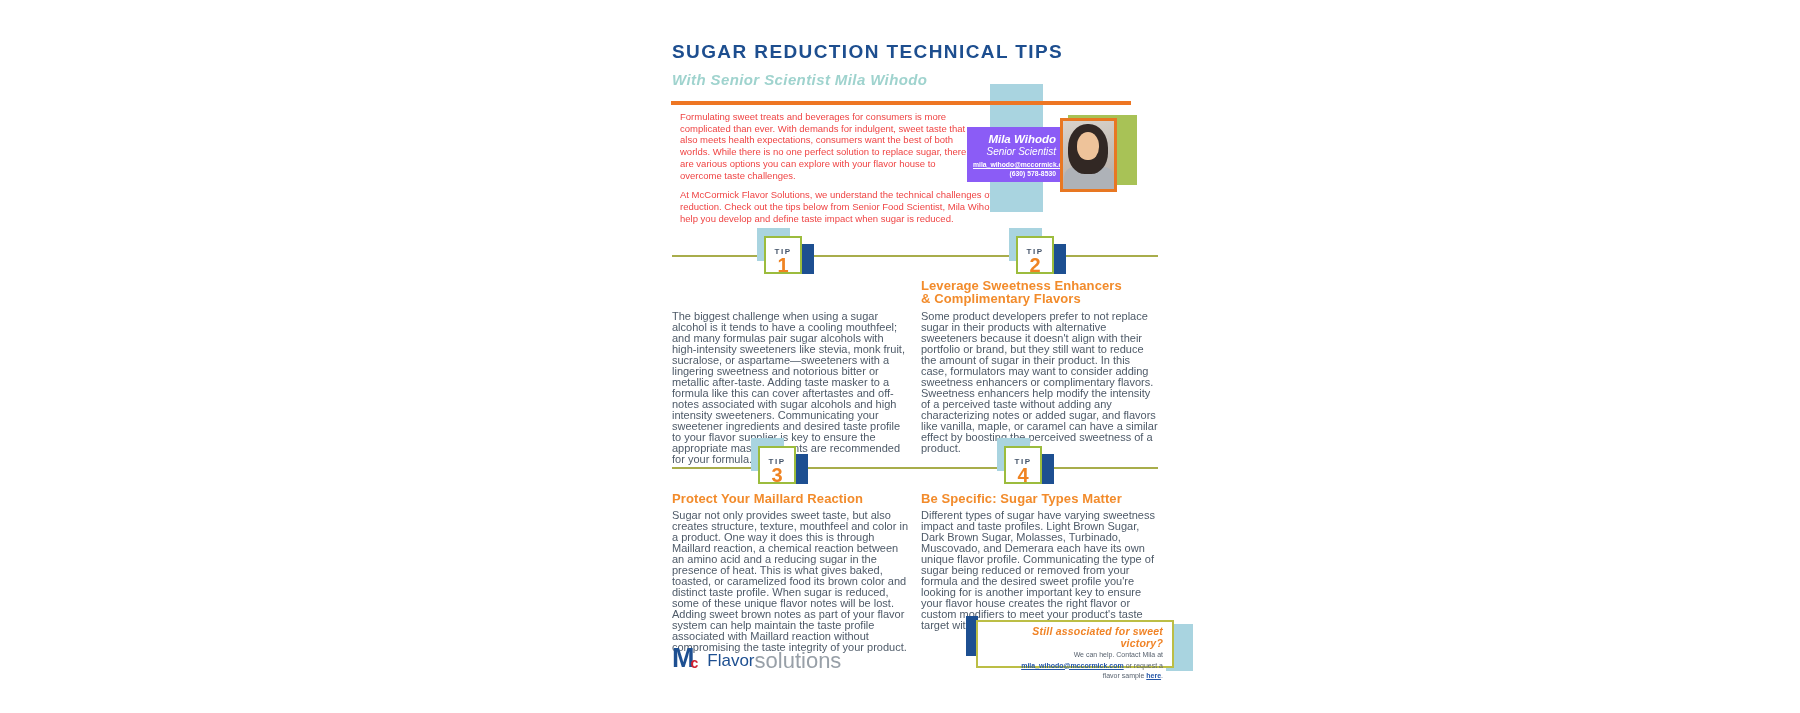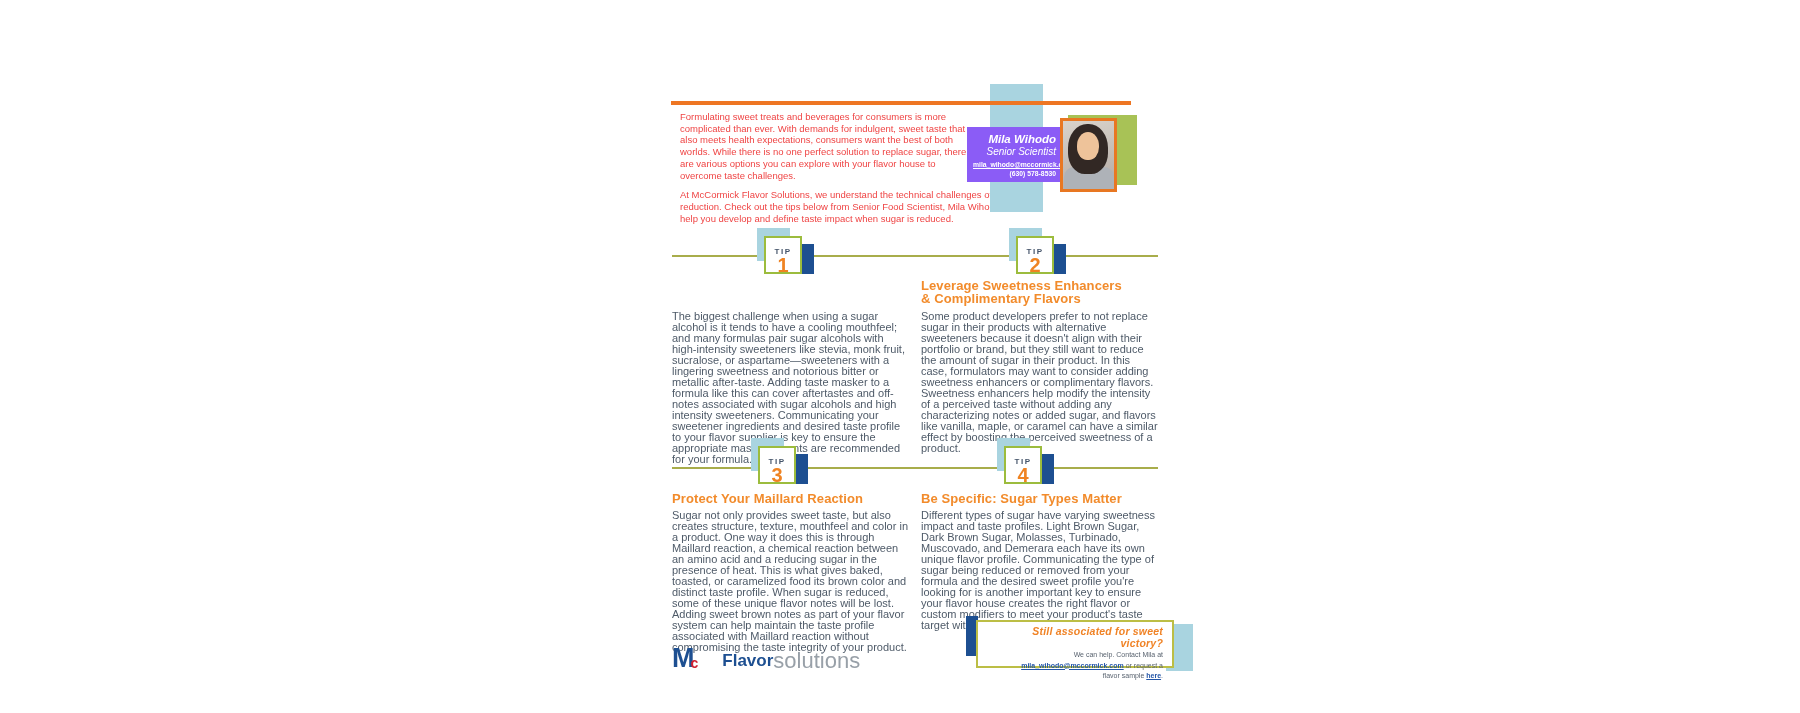--- a/index.html
+++ b/index.html
@@ -62,28 +62,32 @@
         border:2px solid #bcbe45; z-index:2; text-align:right; padding:3px 9px; }
   .cta-title{ font-size:10.5px; font-weight:bold; font-style:italic; color:#f08326; letter-spacing:.2px; }
   .cta-line{ font-size:7px; color:#5a6470; margin-top:2px; line-height:8.5px; }
   .cta a{ color:#2456a8; text-decoration:underline; font-weight:bold; }
 
   
   .logo{ position:absolute; left:672px; top:646px; display:inline-flex; align-items:flex-end; }
   .mc{ display:inline-flex; align-items:flex-end; }
   .mc-m{ font-size:27px; font-weight:bold; color:#1d4f91; letter-spacing:-1px; line-height:24px; }
   .mc-c{ font-size:14px; font-weight:bold; color:#cf2030; margin-left:-3px; line-height:13px; }
-  .lg-flavor{ margin-left:24px; font-size:17px; font-weight:bold; color:#1d4f91; line-height:18px; }
+  .lg-flavor{ margin-left:9px; font-size:17px; font-weight:normal; color:#1d4f91; line-height:18px; }
   .lg-sol{ font-size:22px; color:#98a0a8; line-height:18px; }
 </style>
 </head>
 <body>
 
 <div class="canvas">
 
+  <div class="hdr">
+    <div class="title">SUGAR REDUCTION TECHNICAL TIPS</div>
+    <div class="subtitle">With Senior Scientist Mila Wihodo</div>
+  </div>
   <div class="rule"></div>
 
   <div class="intro">
     <p class="p1">Formulating sweet treats and beverages for consumers is more complicated than ever. With demands for indulgent, sweet taste that also meets health expectations, consumers want the best of both worlds. While there is no one perfect solution to replace sugar, there are various options you can explore with your flavor house to overcome taste challenges.</p>
     <p class="p2">At McCormick Flavor Solutions, we understand the technical challenges of sugar reduction. Check out the tips below from Senior Food Scientist, Mila Wihodo, to help you develop and define taste impact when sugar is reduced.</p>
   </div>
 
   <div class="band"></div>
   <div class="greensq"></div>
   <div class="navybox">

